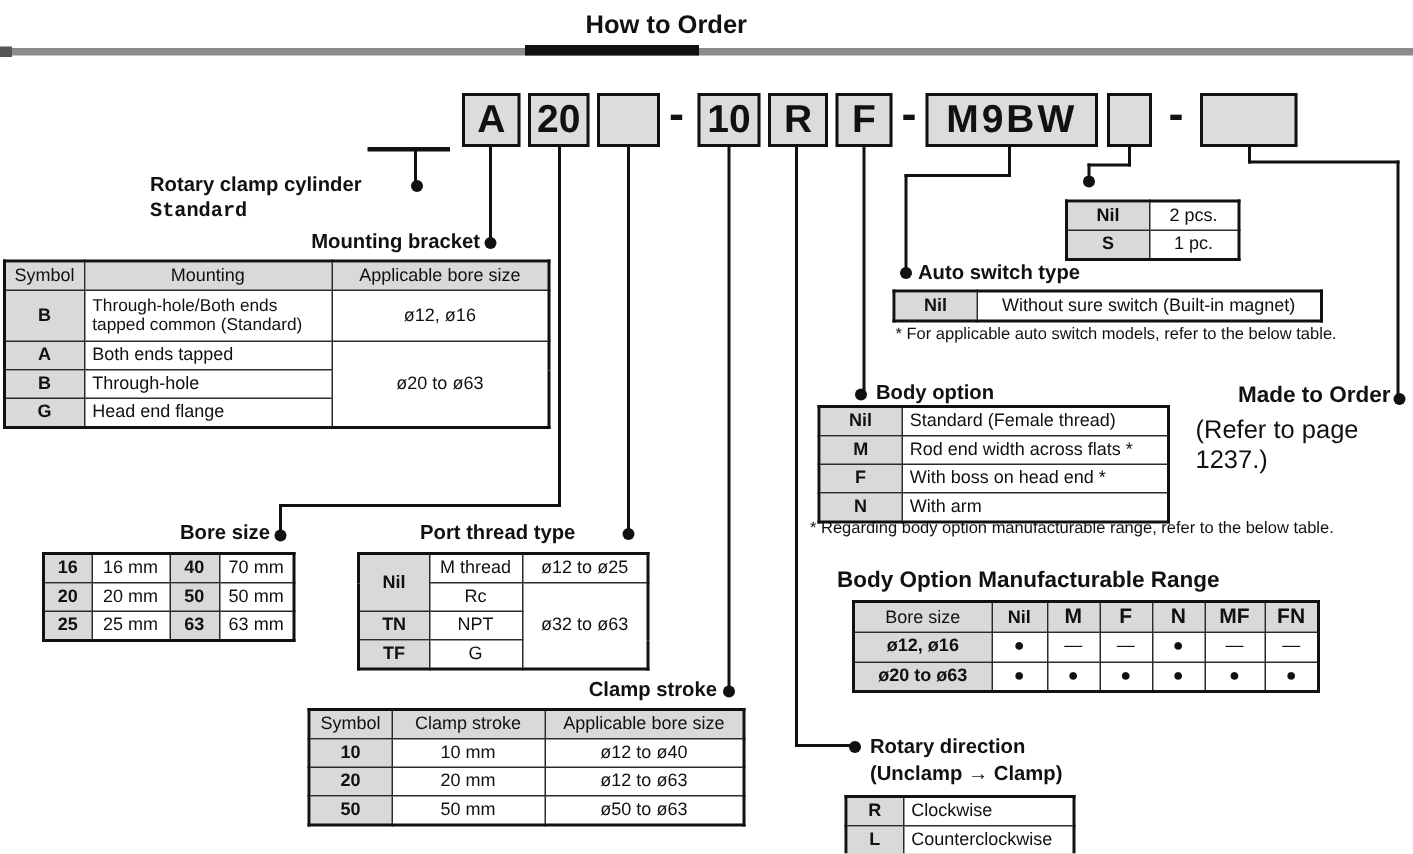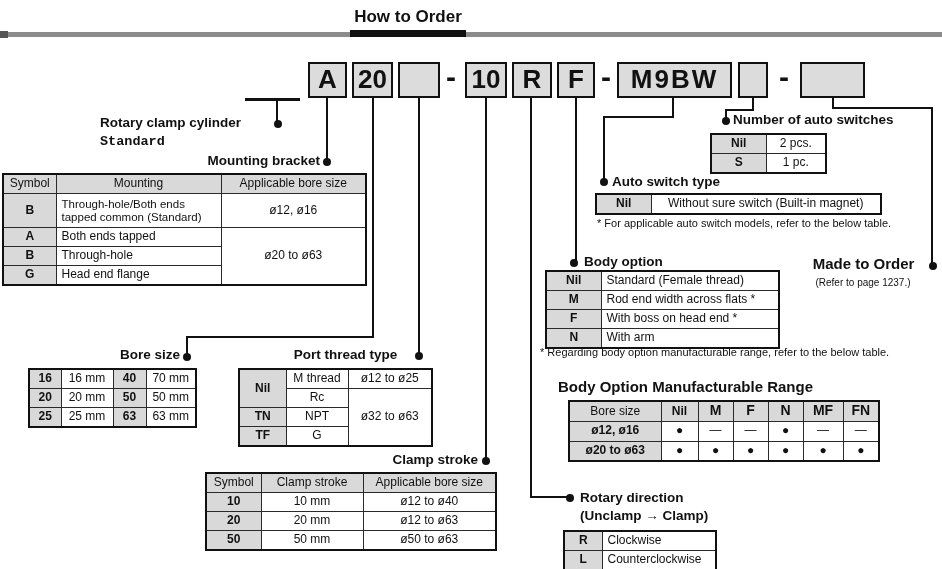--- a/index.html
+++ b/index.html
@@ -19,21 +19,21 @@
   .sym{background:#d9d9d9;font-weight:bold;}
   .left{text-align:left;padding-left:5px;}
   .fnote{position:absolute;font-size:11px;color:#111;text-indent:-9px;padding-left:9px;line-height:1.25;}
   .small2{font-size:11.5px;}
 </style>
 </head>
 <body>
 
 <div id="page">
 
-  <div class="abs" style="left:318px;top:7px;width:180px;text-align:center;font-weight:bold;font-size:17px;">How to Order</div>
+  <div class="abs" style="left:318px;top:7px;width:180px;text-align:right;font-weight:bold;font-size:17px;">How to Order</div>
   <div class="abs" style="left:0;top:32px;width:942px;height:5px;background:#8c8c8c;"></div>
   <div class="abs" style="left:350px;top:30px;width:116px;height:7px;background:#111;"></div>
   <div class="abs" style="left:0;top:31px;width:8px;height:7px;background:#555;"></div>
 
   <div class="ln" style="left:245px;top:98px;width:55px;height:3px;"></div>
 
   <div class="pbox" style="left:308px;width:39px;">A</div>
   <div class="pbox" style="left:352px;width:41px;">20</div>
   <div class="pbox" style="left:398px;width:42px;"></div>
   <div class="pdash" style="left:443px;width:16px;">-</div>
@@ -74,29 +74,28 @@
   <div class="dot" style="left:566px;top:494px;"></div>
   <div class="dot" style="left:570px;top:259px;"></div>
   <div class="dot" style="left:600px;top:178px;"></div>
   <div class="dot" style="left:722px;top:117px;"></div>
   <div class="dot" style="left:929px;top:262px;"></div>
 
   <div class="lbl" style="left:100px;top:115px;">Rotary clamp cylinder</div>
   <div class="lbl" style="left:100px;top:134px;font-family:Liberation Mono, monospace;">Standard</div>
   <div class="lbl" style="left:180px;top:153px;width:140px;text-align:right;">Mounting bracket</div>
   <div class="lbl" style="left:105px;top:347px;width:75px;text-align:right;">Bore size</div>
-  <div class="lbl" style="left:280px;top:347px;width:131px;text-align:center;">Port thread type</div>
+  <div class="lbl" style="left:280px;top:347px;width:131px;text-align:left;">Port thread type</div>
   <div class="lbl" style="left:370px;top:452px;width:108px;text-align:right;">Clamp stroke</div>
   <div class="lbl" style="left:584px;top:254px;">Body option</div>
   <div class="lbl" style="left:612px;top:174px;">Auto switch type</div>
-  <div class="lbl" style="left:733px;top:112px;">Number of auto switches</div>
   <div class="lbl" style="left:580px;top:490px;">Rotary direction</div>
   <div class="lbl" style="left:580px;top:508px;">(Unclamp → Clamp)</div>
-  <div class="lbl" style="left:800px;top:255px;width:127px;text-align:center;font-size:15px;">Made to Order</div>
-  <div class="abs" style="left:797px;top:277px;width:132px;text-align:center;font-size:10px;">(Refer to page 1237.)</div>
+  <div class="lbl" style="left:800px;top:255px;width:127px;text-align:right;font-size:15px;">Made to Order</div>
+  <div class="abs" style="left:797px;top:277px;width:132px;font-size:17px;">(Refer to page 1237.)</div>
 
   <table class="frame abs" style="left:2px;top:173px;width:363px;">
     <colgroup>
         <col style="width:53px">
         <col style="width:165px">
         <col style="width:145px">
       </colgroup>
     <tbody>
         <tr style="height:19px;">
       <th class="hd">Symbol</th>

